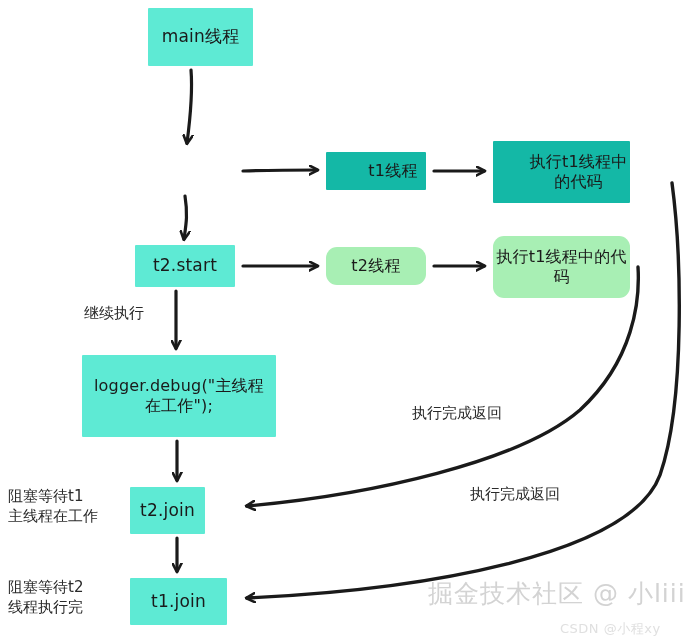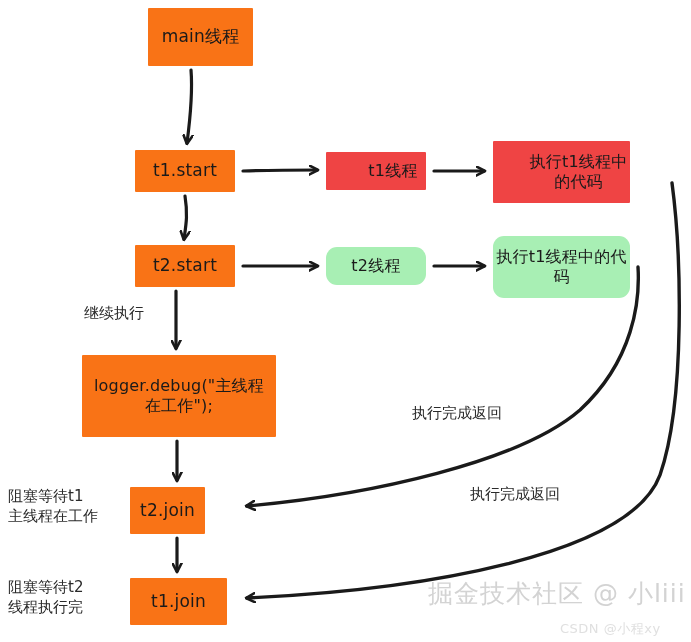--- a/index.html
+++ b/index.html
@@ -31,22 +31,22 @@
     display: flex;
     align-items: center;
     justify-content: center;
     text-align: center;
     line-height: 1.28;
     color: #1a1a1a;
     font-family: "DejaVu Sans", sans-serif;
     letter-spacing: 0.2px;
     border-radius: 1px;
   }
-  .node.yellow { background: #f97316; }
-  .node.blue   { background: #ef4444; padding-left: 34px; }
+  .node.yellow { background: #5eead4; }
+  .node.blue   { background: #14b8a6; padding-left: 34px; }
   .node.green  { background: #a8efb4; border-radius: 11px; }
 
   .node-main    { left:148px; top:8px;   width:105px; height:58px; font-size:17px; }
   .node-t1start { left:135px; top:150px; width:100px; height:42px; font-size:17px; }
   .node-t2start { left:135px; top:245px; width:100px; height:42px; font-size:17px; }
   .node-t1thread{ left:326px; top:152px; width:100px; height:38px; font-size:16px; }
   .node-t2thread{ left:326px; top:247px; width:100px; height:38px; font-size:16px; }
   .node-t1code  { left:493px; top:141px; width:137px; height:62px; font-size:16px; }
   .node-t2code  { left:493px; top:236px; width:137px; height:62px; font-size:16px; }
   .node-logger  { left:82px;  top:355px; width:194px; height:82px; font-size:16px; padding:0 8px; }
@@ -121,23 +121,20 @@
 
     <path d="M638,267 C640,300 634,360 580,410 C520,462 370,495 247,506" fill="none" stroke="#1a1a1a" stroke-width="3.4" stroke-linecap="round" marker-end="url(#ah)"></path>
 
     <path d="M672,183 C681,250 686,400 660,475 C630,556 420,590 247,598" fill="none" stroke="#1a1a1a" stroke-width="3.4" stroke-linecap="round" marker-end="url(#ah)"></path>
   </svg>
 
   <div class="node yellow node-main">
     <span>main线程</span>
   </div>
 
-  <div class="node yellow node-t1start">
-    <span>t1.start</span>
-  </div>
 
   <div class="node yellow node-t2start">
     <span>t2.start</span>
   </div>
 
   <div class="node blue node-t1thread">
     <span>t1线程</span>
   </div>
 
   <div class="node green node-t2thread">

